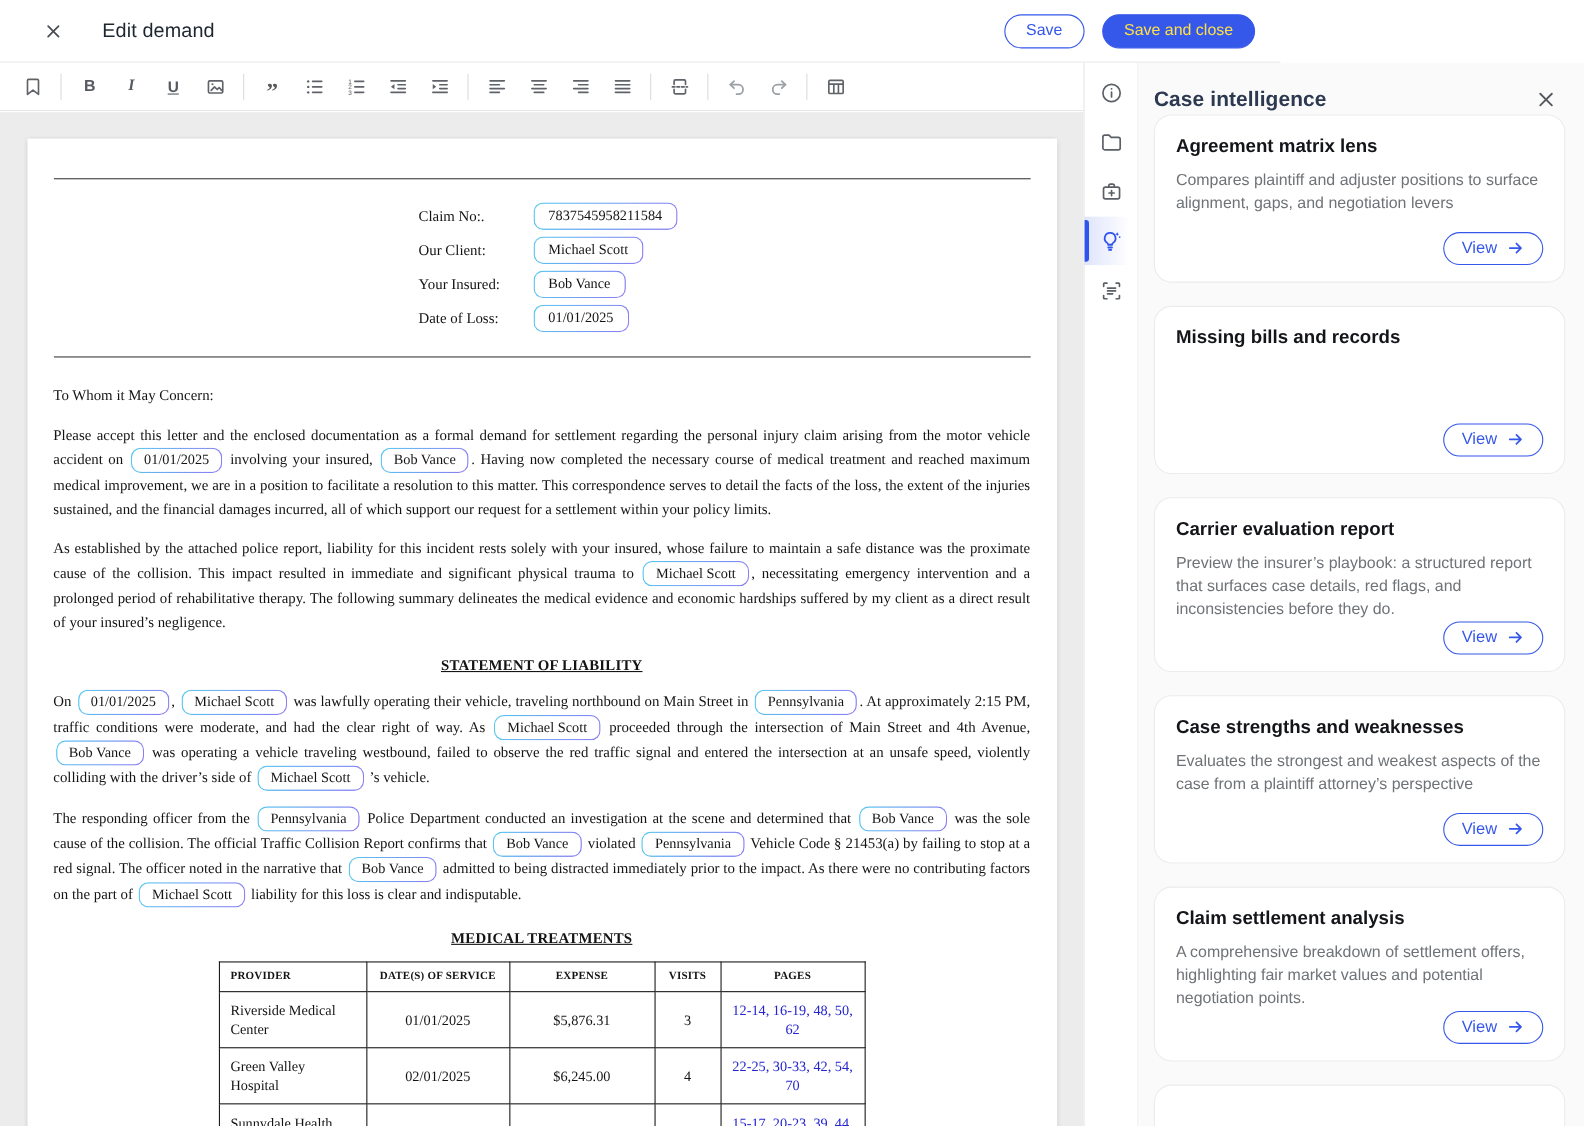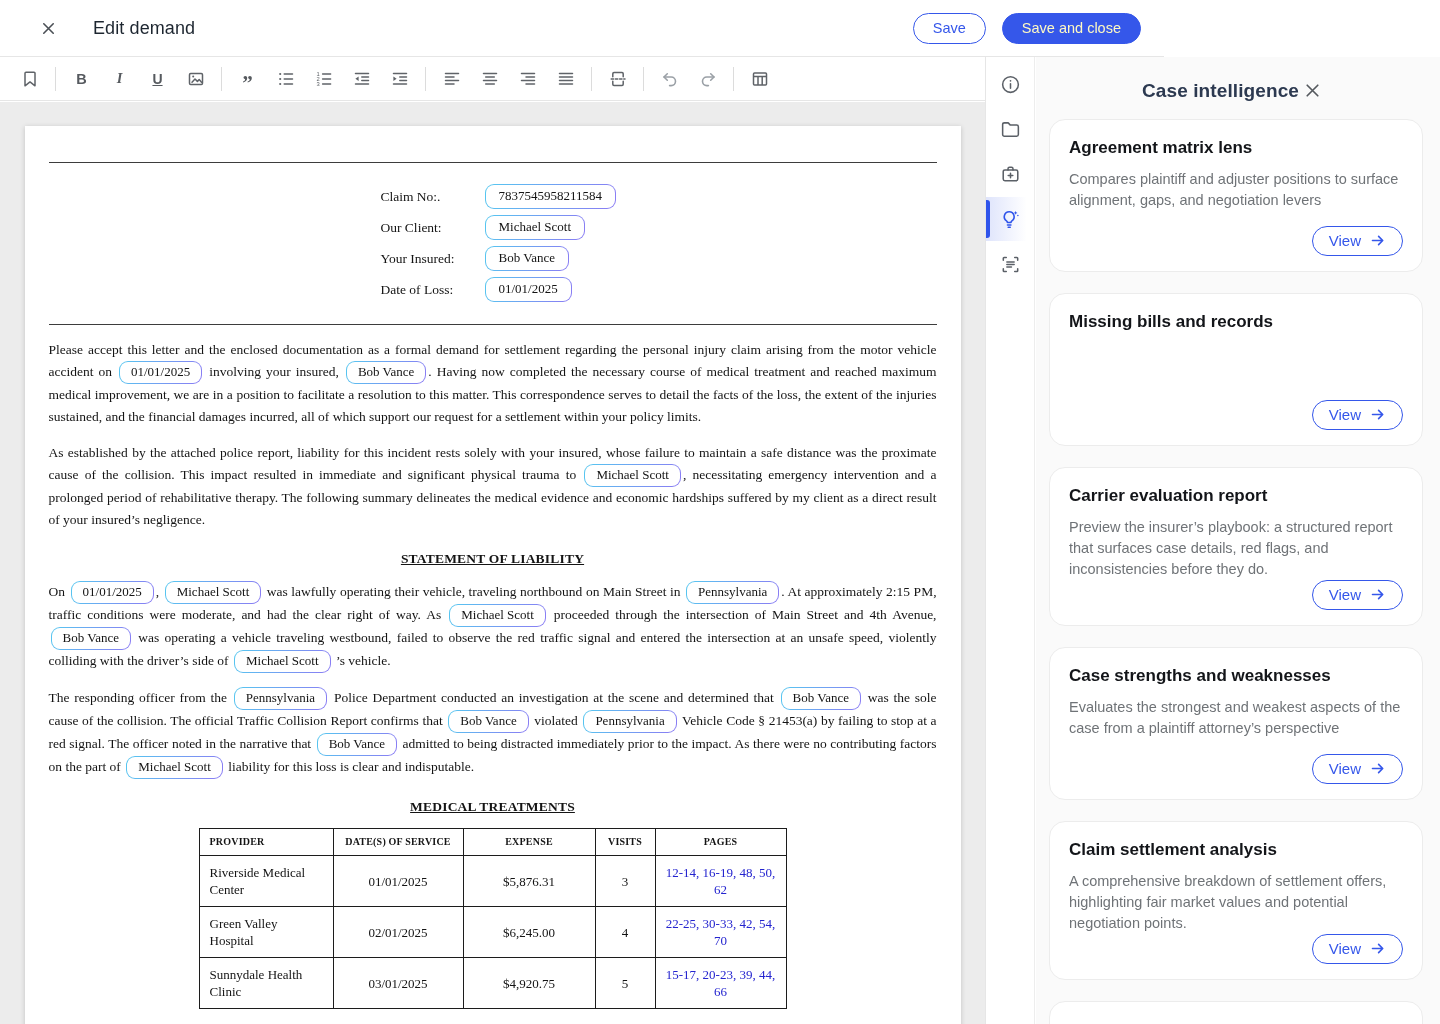--- a/index.html
+++ b/index.html
@@ -21,21 +21,21 @@
 
   
   .topbar{position:absolute;top:0;left:0;width:1164px;height:57px;background:#fff;
     border-bottom:1px solid var(--border);display:flex;align-items:center;padding:0 23px 0 36px;}
   .icon-btn{background:none;border:none;cursor:pointer;display:inline-flex;align-items:center;justify-content:center;padding:4px;}
   .topbar-title{font-size:18px;font-weight:500;color:#1d2630;margin-left:32px;letter-spacing:.1px;}
   .topbar-spacer{flex:1;}
   .btn{height:31px;border-radius:999px;font-size:14.5px;font-weight:500;cursor:pointer;
     display:inline-flex;align-items:center;justify-content:center;padding:0 19px;font-family:inherit;}
   .btn-outline{background:#fff;border:1px solid var(--blue);color:var(--blue);}
-  .btn-fill{background:var(--blue);border:1px solid var(--blue);color:#fef9c3;margin-left:16px;}
+  .btn-fill{background:var(--blue);border:1px solid var(--blue);color:#fde047;margin-left:16px;}
 
   
   .editor-col{position:absolute;top:57px;left:0;width:985px;bottom:0;background:#fff;}
   .toolbar{height:44px;border-bottom:1px solid var(--border);display:flex;align-items:center;padding:0 14px;gap:7px;}
   .tb{width:31px;height:31px;border:none;background:none;border-radius:4px;cursor:pointer;
     display:inline-flex;align-items:center;justify-content:center;flex:0 0 auto;}
   .tb svg{display:block;}
   .tb-divider{width:1px;height:24px;background:#dcdcdc;flex:0 0 auto;margin:0 3px;}
   .glyph-b{font-size:14.5px;font-weight:800;color:#565a5f;}
   .glyph-i{font-size:14.5px;font-weight:700;font-style:italic;font-family:"Liberation Serif",serif;color:#565a5f;}
@@ -75,21 +75,21 @@
     align-items:stretch;padding-top:5px;}
   .rail-btn{position:relative;height:44px;border:none;background:none;cursor:pointer;
     display:flex;align-items:center;justify-content:center;margin-bottom:1px;}
   .rail-btn.active{background:linear-gradient(90deg,rgba(53,87,234,.16),rgba(53,87,234,0) 85%);}
   .rail-btn.active::before{content:"";position:absolute;left:0;top:3px;bottom:3px;width:3.5px;
     background:var(--blue-deep);border-radius:0 3px 3px 0;}
 
   
   .panel{position:absolute;top:57px;left:1036px;right:0;bottom:0;background:#fafafa;
     padding:20px 17px 0 13px;overflow:hidden;}
-  .panel-head{display:flex;align-items:center;justify-content:center;padding-right:4px;margin-bottom:15px;}
+  .panel-head{display:flex;align-items:center;justify-content:space-between;padding-right:4px;}
   .panel-title{font-size:19px;font-weight:600;color:#2c3950;letter-spacing:.1px;}
   .cards{display:flex;flex-direction:column;gap:21px;}
   .card{background:#fff;border:1px solid #ececec;border-radius:16px;padding:18px 19px 15px;
     min-height:153px;display:flex;flex-direction:column;}
   .card-title{font-size:17px;font-weight:700;color:#131519;margin-bottom:11px;}
   .card-desc{font-size:14.5px;line-height:21px;color:var(--desc);}
   .view-btn{margin-top:auto;align-self:flex-end;display:inline-flex;align-items:center;gap:9px;
     background:#fff;border:1px solid var(--blue);color:var(--blue);border-radius:999px;
     padding:5px 16px 6px;font-size:15px;font-weight:500;cursor:pointer;font-family:inherit;text-align:right;}
 </style>
@@ -227,20 +227,21 @@
           <span>Our Client:</span>
           <span class="chip">Michael Scott</span>
           <span>Your Insured:</span>
           <span class="chip">Bob Vance</span>
           <span>Date of Loss:</span>
           <span class="chip">01/01/2025</span>
         </div>
 
         <hr class="rule rule-2">
 
+        <p class="para salutation">To Whom it May Concern:</p>
         <p class="para">Please accept this letter and the enclosed documentation as a formal demand for settlement regarding the personal injury claim arising from the motor vehicle accident on <span class="chip">01/01/2025</span> involving your insured, <span class="chip">Bob Vance</span>. Having now completed the necessary course of medical treatment and reached maximum medical improvement, we are in a position to facilitate a resolution to this matter. This correspondence serves to detail the facts of the loss, the extent of the injuries sustained, and the financial damages incurred, all of which support our request for a settlement within your policy limits.</p>
         <p class="para">As established by the attached police report, liability for this incident rests solely with your insured, whose failure to maintain a safe distance was the proximate cause of the collision. This impact resulted in immediate and significant physical trauma to <span class="chip">Michael Scott</span>, necessitating emergency intervention and a prolonged period of rehabilitative therapy. The following summary delineates the medical evidence and economic hardships suffered by my client as a direct result of your insured’s negligence.</p>
         <h3 class="doc-heading">STATEMENT OF LIABILITY</h3>
         <p class="para">On <span class="chip">01/01/2025</span>, <span class="chip">Michael Scott</span> was lawfully operating their vehicle, traveling northbound on Main Street in <span class="chip">Pennsylvania</span>. At approximately 2:15 PM, traffic conditions were moderate, and had the clear right of way. As <span class="chip">Michael Scott</span> proceeded through the intersection of Main Street and 4th Avenue, <span class="chip">Bob Vance</span> was operating a vehicle traveling westbound, failed to observe the red traffic signal and entered the intersection at an unsafe speed, violently colliding with the driver’s side of <span class="chip">Michael Scott</span> ’s vehicle.</p>
         <p class="para">The responding officer from the <span class="chip">Pennsylvania</span> Police Department conducted an investigation at the scene and determined that <span class="chip">Bob Vance</span> was the sole cause of the collision. The official Traffic Collision Report confirms that <span class="chip">Bob Vance</span> violated <span class="chip">Pennsylvania</span> Vehicle Code § 21453(a) by failing to stop at a red signal. The officer noted in the narrative that <span class="chip">Bob Vance</span> admitted to being distracted immediately prior to the impact. As there were no contributing factors on the part of <span class="chip">Michael Scott</span> liability for this loss is clear and indisputable.</p>
         <h3 class="doc-heading">MEDICAL TREATMENTS</h3>
 
         <table class="med-table">
           <colgroup>
               <col style="width:134px">

